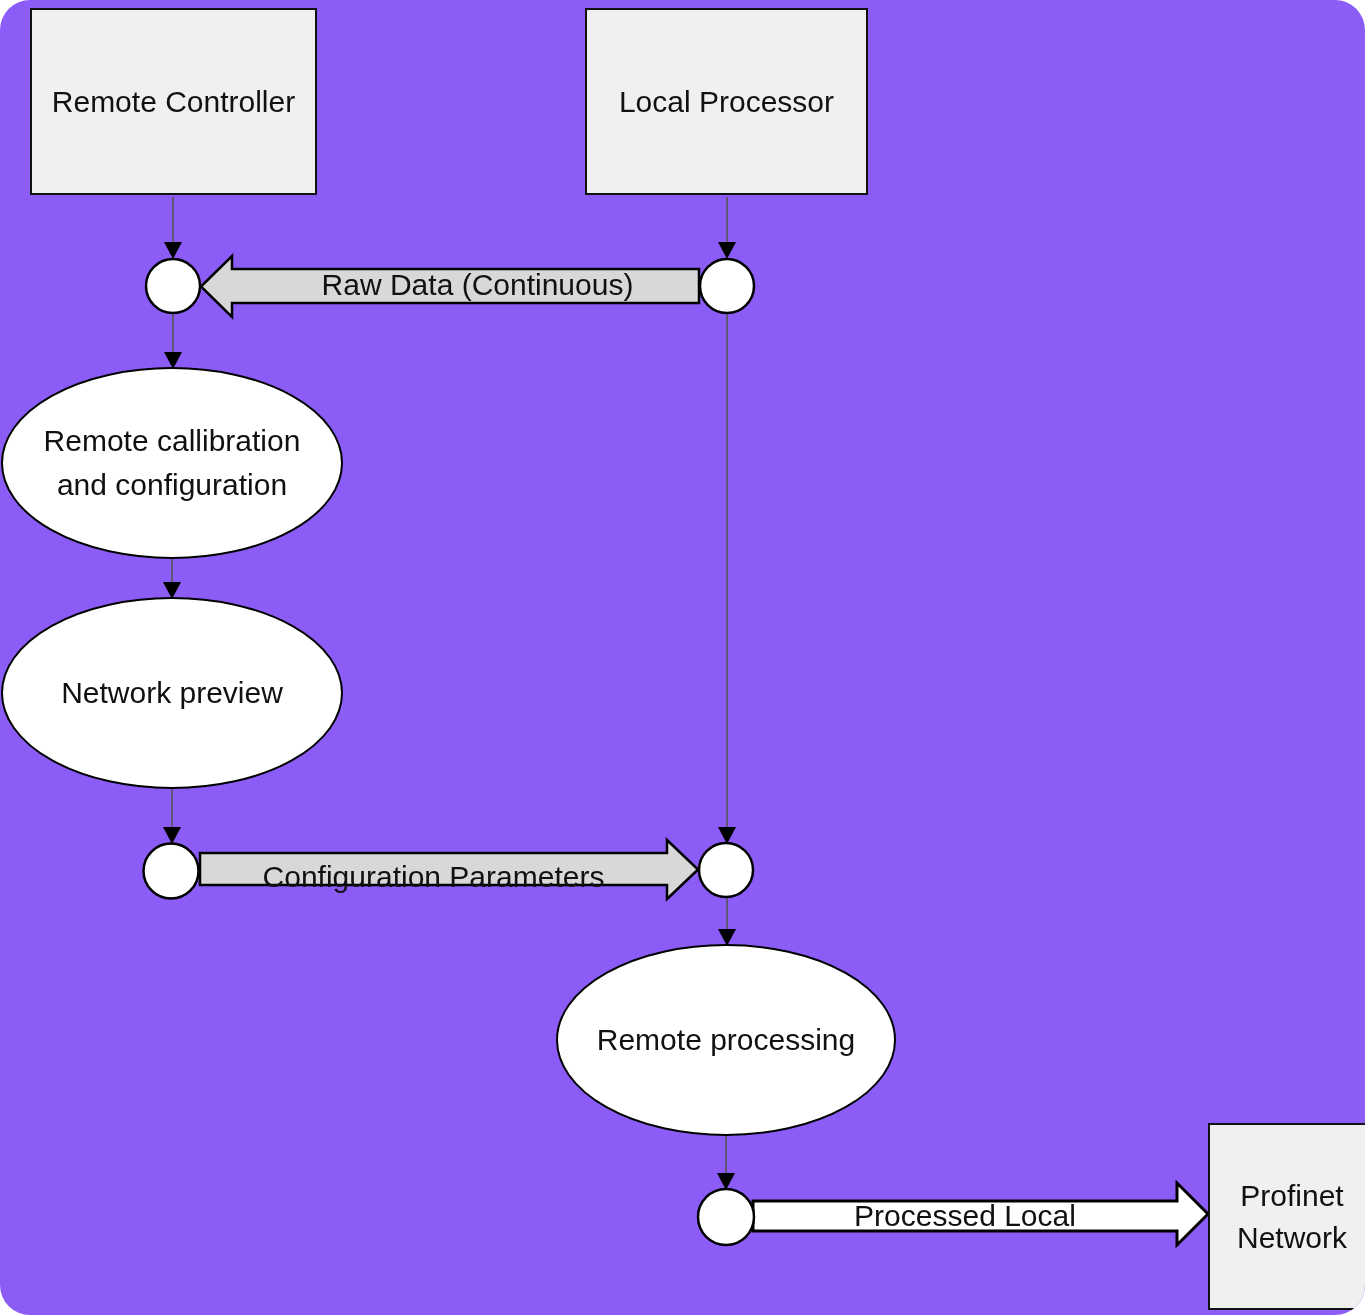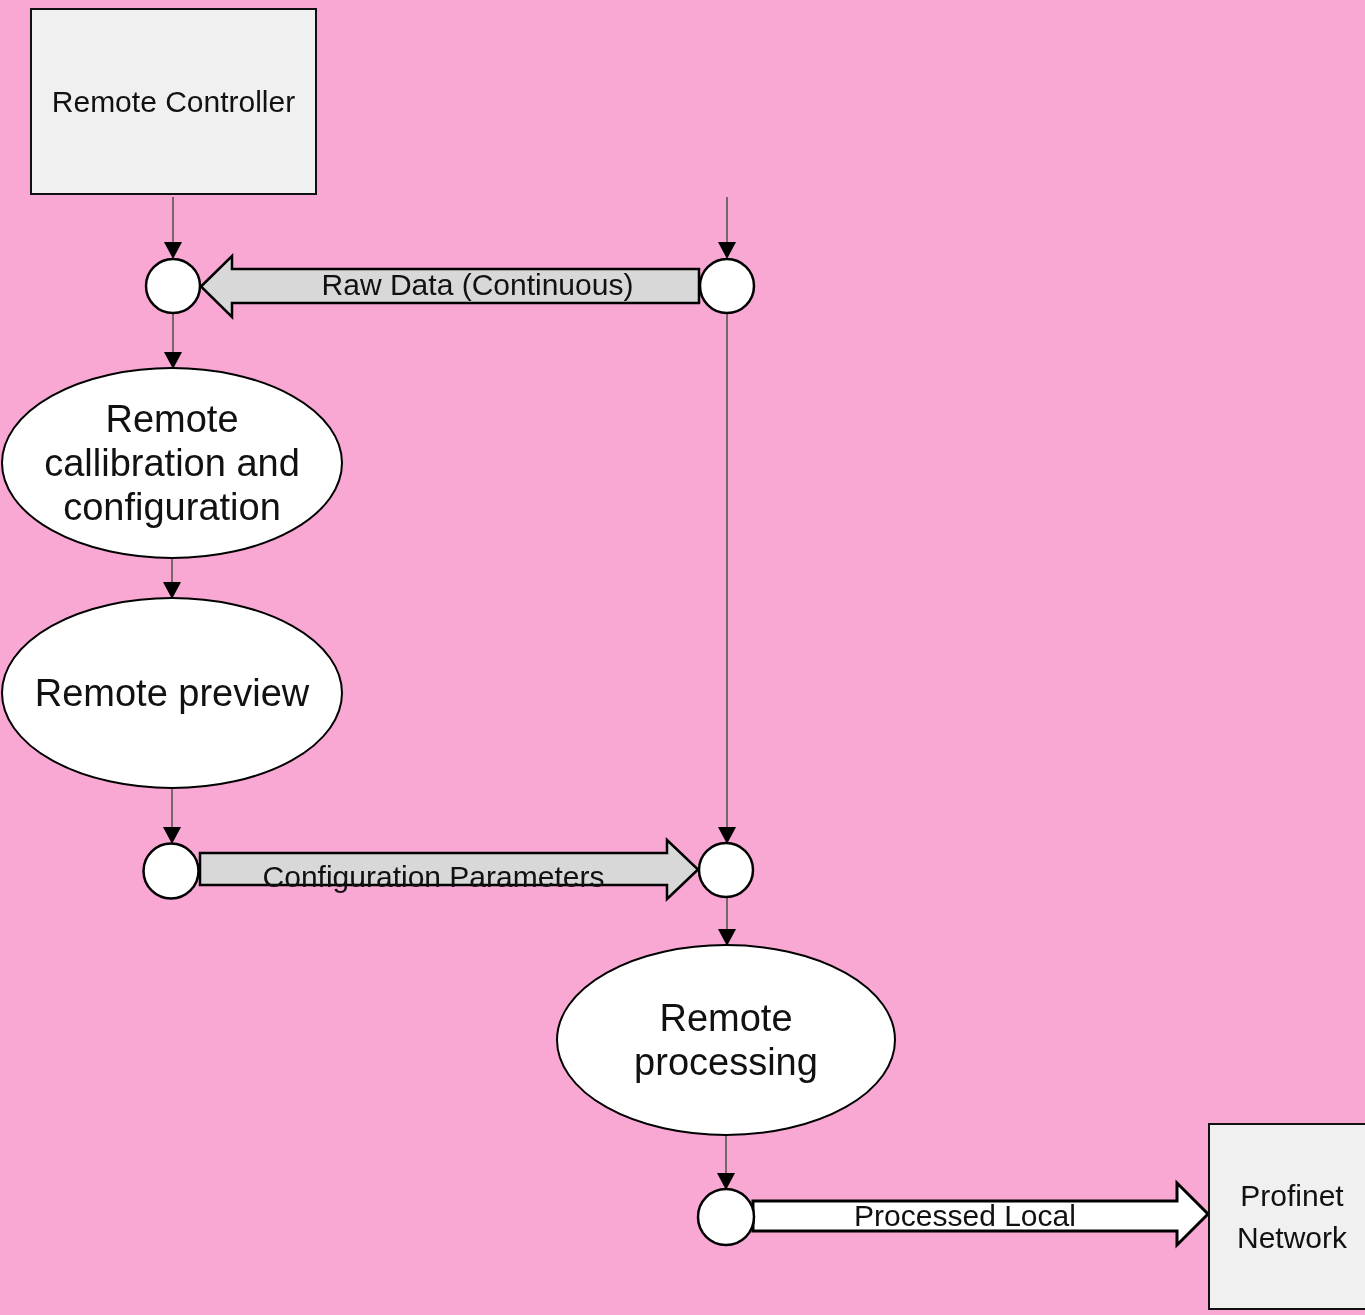--- a/index.html
+++ b/index.html
@@ -5,22 +5,23 @@
   * { margin: 0; padding: 0; box-sizing: border-box; }
   html, body { background: #ffffff; }
   body {
     font-family: "Liberation Sans", sans-serif;
     color: #1a1a1a;
   }
   .canvas {
     position: relative;
     width: 1365px;
     height: 1315px;
-    background: #f9a8d4;
+    background: #8b5cf6;
     overflow: hidden;
+    border-radius: 30px;
   }
   .layer {
     position: absolute;
     left: 0; top: 0;
     width: 1365px; height: 1315px;
   }
   .node {
     position: absolute;
     display: flex;
     align-items: center;
@@ -44,21 +45,21 @@
     white-space: nowrap;
     color: #111111;
     pointer-events: none;
   }
   .ellipse-label {
     position: absolute;
     display: flex;
     align-items: center;
     justify-content: center;
     text-align: center;
-    font-size: 38px;
+    font-size: 30px;
     line-height: 44px;
     color: #111111;
     pointer-events: none;
   }
   .ellipse-label span { display: block; max-width: 310px; }
   .box span { display: block; max-width: 260px; }
 </style>
 </head>
 <body>
 
@@ -104,31 +105,34 @@
       <ellipse cx="172" cy="463" rx="170" ry="95"></ellipse>
       <ellipse cx="172" cy="693" rx="170" ry="95"></ellipse>
       <ellipse cx="726" cy="1040" rx="169" ry="95"></ellipse>
     </g>
   </svg>
 
   <div class="node box" style="left:30px; top:8px; width:287px; height:187px;">
     <span>Remote Controller</span>
   </div>
 
+  <div class="node box" style="left:585px; top:8px; width:283px; height:187px;">
+    <span>Local Processor</span>
+  </div>
 
   <div class="node box" style="left:1208px; top:1123px; width:168px; height:187px;">
     <span>Profinet Network</span>
   </div>
 
   <div class="ellipse-label" style="left:2px; top:368px; width:340px; height:190px;">
     <span>Remote callibration and configuration</span>
   </div>
 
   <div class="ellipse-label" style="left:2px; top:598px; width:340px; height:190px;">
-    <span>Remote preview</span>
+    <span>Network preview</span>
   </div>
 
   <div class="ellipse-label" style="left:557px; top:945px; width:338px; height:190px;">
     <span>Remote processing</span>
   </div>
 
   <div class="flow-label" style="left:244px; top:266px; width:467px; height:38px;">Raw Data (Continuous)</div>
 
   <div class="flow-label" style="left:200px; top:851px; width:467px; height:51px;">Configuration Parameters</div>
 

